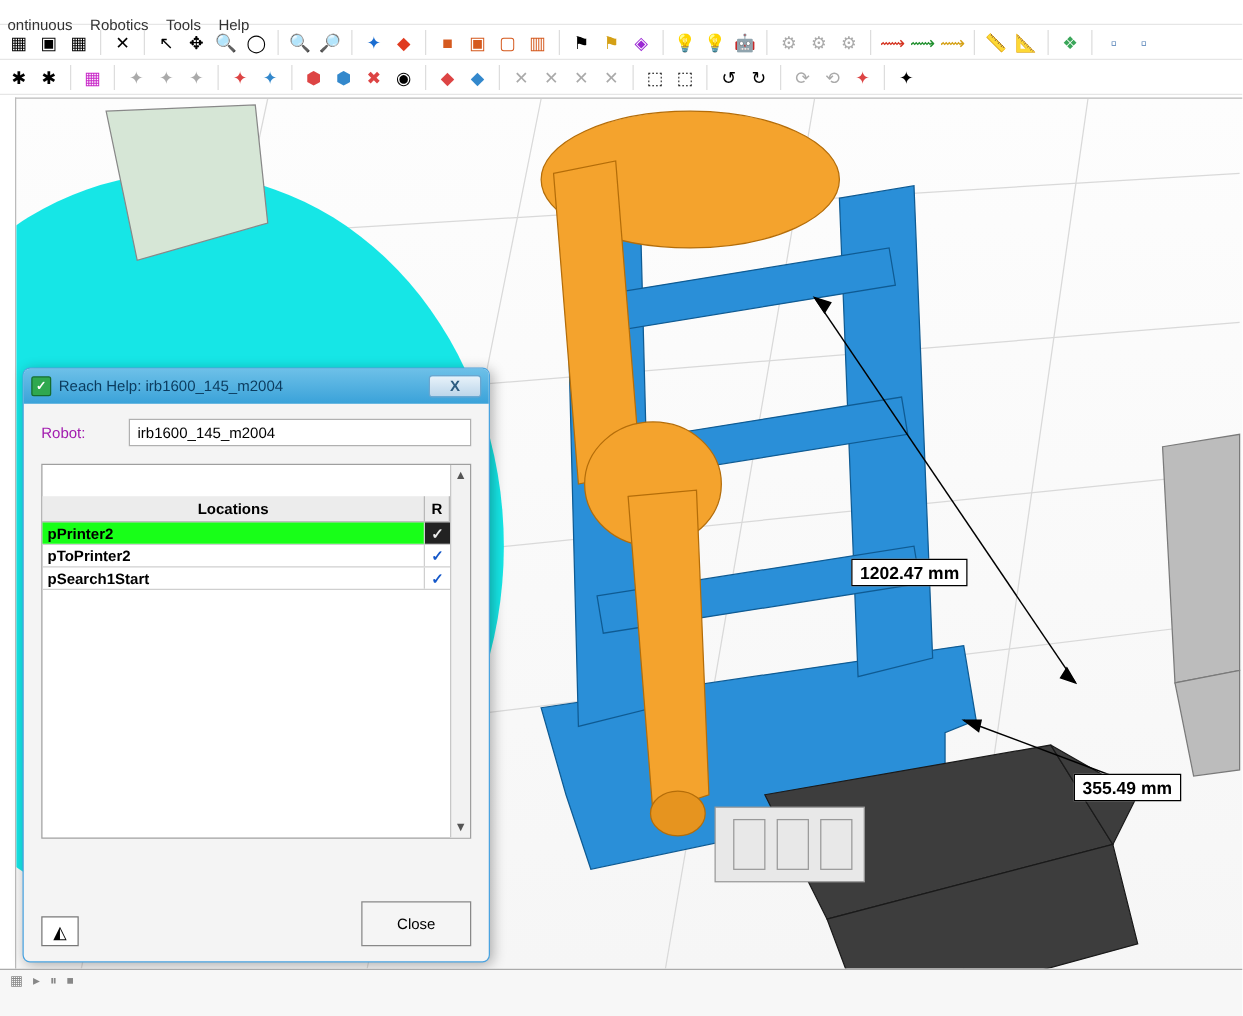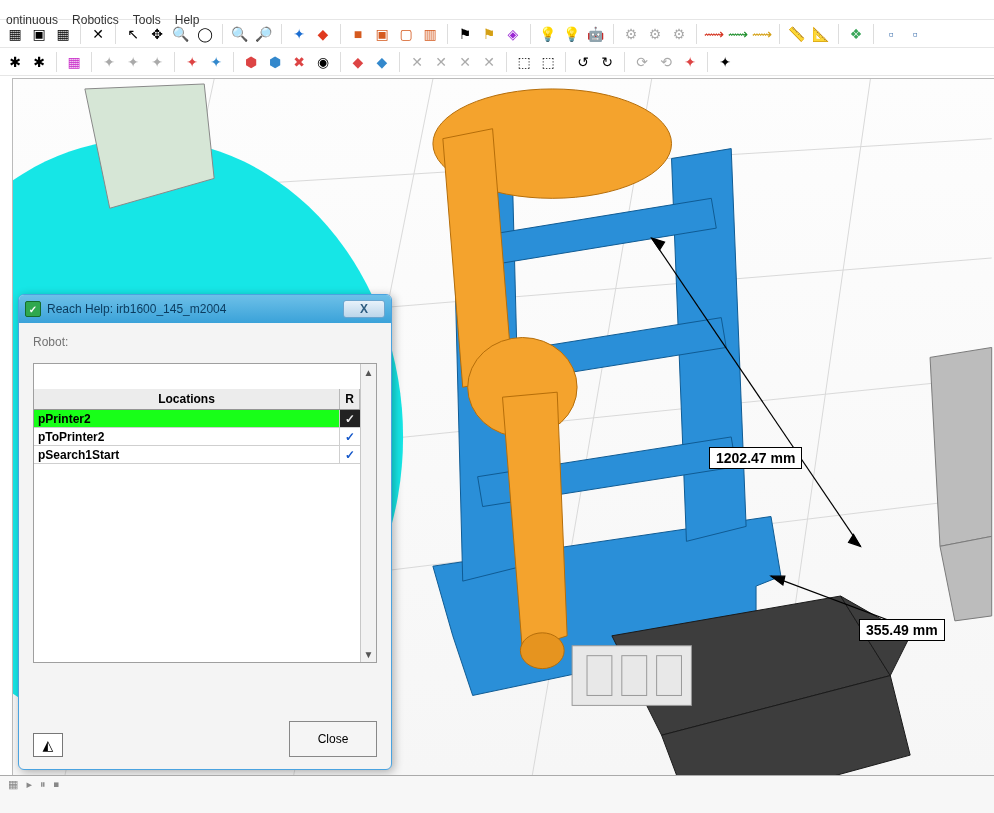--- a/index.html
+++ b/index.html
@@ -97,21 +97,21 @@
   font-weight:bold;color:#2d5c80;
 }
 .dialog-body {
   flex: 1;
   padding: 12px 14px;
   display: flex;
   flex-direction: column;
 }
 .dlg-line { margin-bottom: 12px; color:#222; }
 .robot-row { display:flex; align-items:center; gap:10px; margin-bottom: 14px;}
-.robot-row label { width: 60px; color:#737373;}
+.robot-row label { width: 60px; color:#a21caf;}
 .robot-row input {
   flex:1; height:22px; border:1px solid #b0b0b0; background:#fff; padding:0 6px;
   font-family: inherit; font-size:12px;
 }
 .table-wrap {
   border:1px solid #9f9f9f; background:#fff; height: 300px;
   display:flex; position:relative;
 }
 .table-main { flex:1; display:flex;flex-direction:column; }
 .table-header {
@@ -305,33 +305,34 @@
 
     <g stroke="#000" stroke-width="1.2">
       <line x1="640" y1="160" x2="850" y2="470"></line>
       <line x1="760" y1="500" x2="920" y2="560"></line>
       <polygon points="850,470 843,458 838,466" fill="#000"></polygon>
       <polygon points="640,160 648,172 653,164" fill="#000"></polygon>
       <polygon points="920,560 908,551 906,560" fill="#000"></polygon>
       <polygon points="760,500 772,509 774,500" fill="#000"></polygon>
     </g>
   </svg>
-  <div class="dim-label" style="left:696px; top:368px;">1202.47 mm</div>
+  <div class="dim-label" style="left:668px; top:368px;">1202.47 mm</div>
   <div class="dim-label" style="left:846px; top:540px;">355.49 mm</div>
 </div>
 
 <div class="dialog">
   <div class="dialog-title">
     <span class="ticon">✓</span>
     <span>Reach Help: irb1600_145_m2004</span>
     <div class="dialog-close">X</div>
   </div>
   <div class="dialog-body">
     <div class="robot-row">
       <label>Robot:</label>
+      <input type="text" value="irb1600_145_m2004" style="">
     </div>
     <div class="table-wrap">
       <div class="table-main">
         <div class="table-header">
           <div class="th loc">Locations</div>
           <div class="th r">R</div>
         </div>
         <div class="trow selected">
           <div class="cell-loc">pPrinter2</div>
           <div class="cell-r">✓</div>

